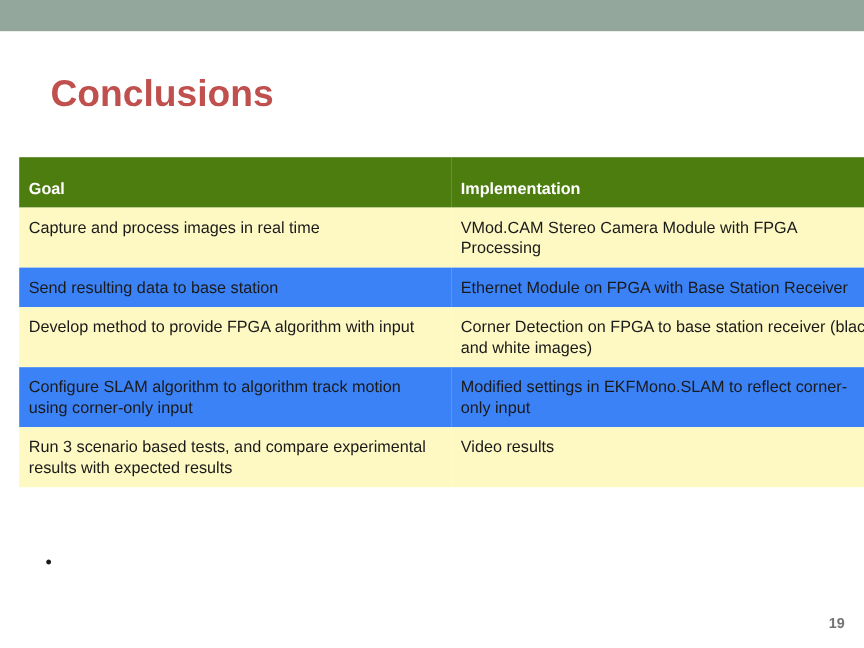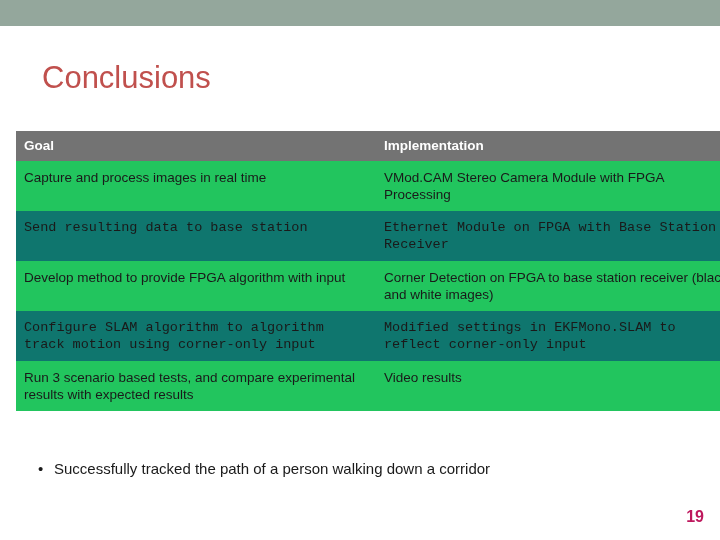--- a/index.html
+++ b/index.html
@@ -21,55 +21,54 @@
     width: 720px;
     height: 26px;
     background: #94a79c;
   }
   .slide-title {
     position: absolute;
     left: 42px;
     top: 60px;
     font-size: 31px;
     color: #c0504d;
-    font-weight: normal;
+    font-weight: bold;
     letter-spacing: 0px;
     line-height: 36px;
   }
   table.conc-table {
     position: absolute;
     left: 16px;
     top: 131px;
     width: 688px;
     border-collapse: collapse;
     table-layout: fixed;
   }
   table.conc-table th {
-    background: #737373;
+    background: #4d7c0f;
     color: #ffffff;
     font-size: 13.5px;
     font-weight: bold;
     text-align: left;
-    padding: 4px 8px 6px 8px;
+    padding: 16px 8px 6px 8px;
     height: 20px;
     vertical-align: middle;
   }
   table.conc-table td {
     font-size: 13.5px;
     color: #1a1a1a;
     padding: 8px 8px 8px 8px;
     vertical-align: top;
     line-height: 17px;
   }
   table.conc-table tr.row-shade td {
-    background: #22c55e;
+    background: #fef9c3;
   }
   table.conc-table tr.row-plain td {
-    background: #0f766e;
-    font-family: Liberation Mono, monospace;
+    background: #3b82f6;
   }
   .col-a { width: 344px; }
   .col-b { width: 344px; }
   .bullet-row {
     position: absolute;
     left: 38px;
     top: 459px;
     width: 660px;
     font-size: 15px;
     color: #1a1a1a;
@@ -82,23 +81,23 @@
     line-height: 20px;
     flex: 0 0 auto;
   }
   .bullet-text {
     line-height: 20px;
   }
   .page-number {
     position: absolute;
     right: 16px;
     bottom: 14px;
-    font-size: 16px;
+    font-size: 12px;
     font-weight: bold;
-    color: #be185d;
+    color: #737373;
   }
 </style>
 </head>
 <body>
 
 <div class="top-bar"></div>
 
 <div class="slide-title">Conclusions</div>
 
 <table class="conc-table">
@@ -127,16 +126,15 @@
     </tr>
     <tr class="row-shade">
       <td class="col-a">Run 3 scenario based tests, and compare experimental results with expected results</td>
       <td class="col-b">Video results</td>
     </tr>
   </tbody>
 </table>
 
 <div class="bullet-row">
   <span class="bullet-dot">•</span>
-  <span class="bullet-text">Successfully tracked the path of a person walking down a corridor</span>
 </div>
 
 <div class="page-number">19</div>
 
 </body></html>

